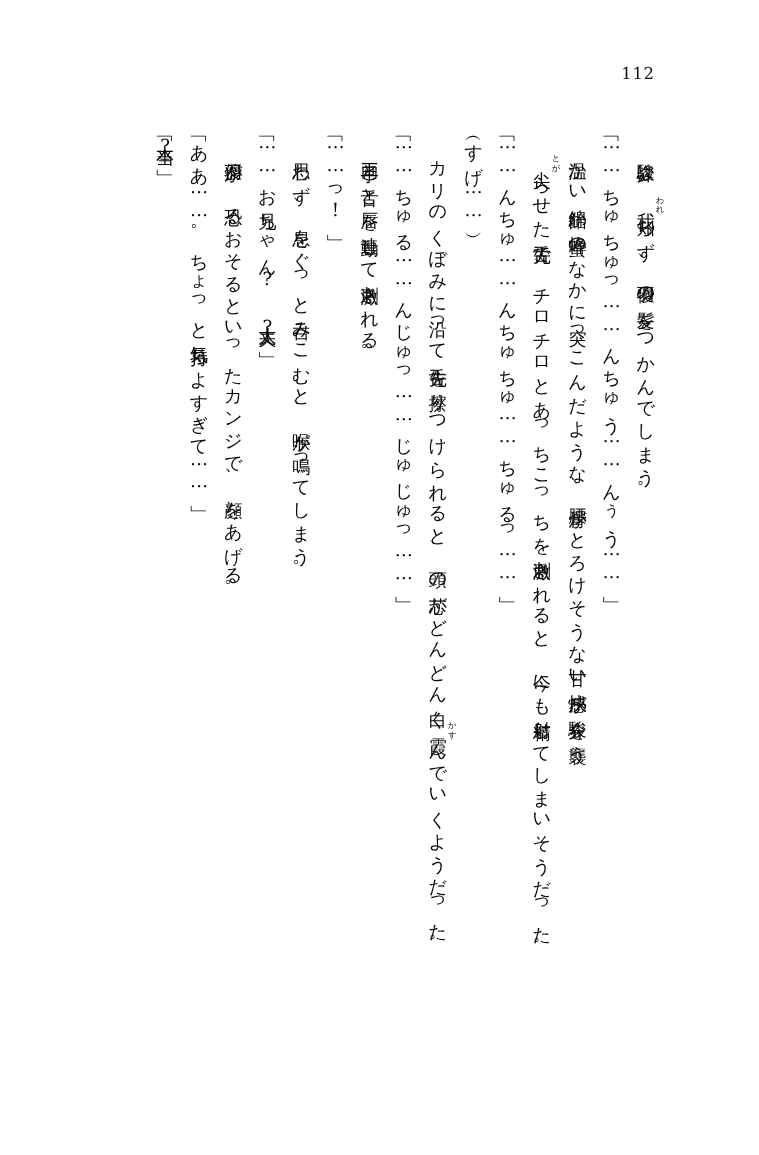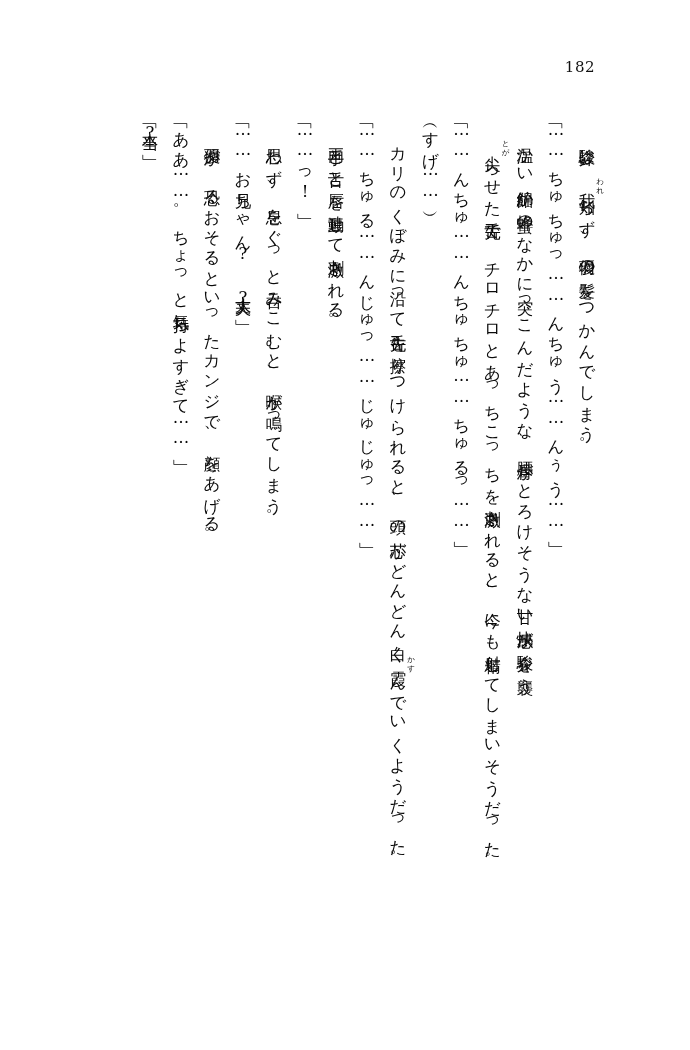--- a/index.html
+++ b/index.html
@@ -63,21 +63,21 @@
     font-size: 7.5px;
     letter-spacing: 0;
     line-height: 1;
   }
 </style>
 </head>
 <body>
 
 <div id="page">
 
-  <div id="page-number">182</div>
+  <div id="page-number">112</div>
 
   <div id="text-body">
 
     <p class="indent">
       駿介は、<ruby>我<rt>われ</rt></ruby>知らず、優羽の髪をつかんでしまう。
     </p>
 
     <p>「……ちゅちゅっ……んちゅう……んぅう……」</p>
 
     <p class="indent">

